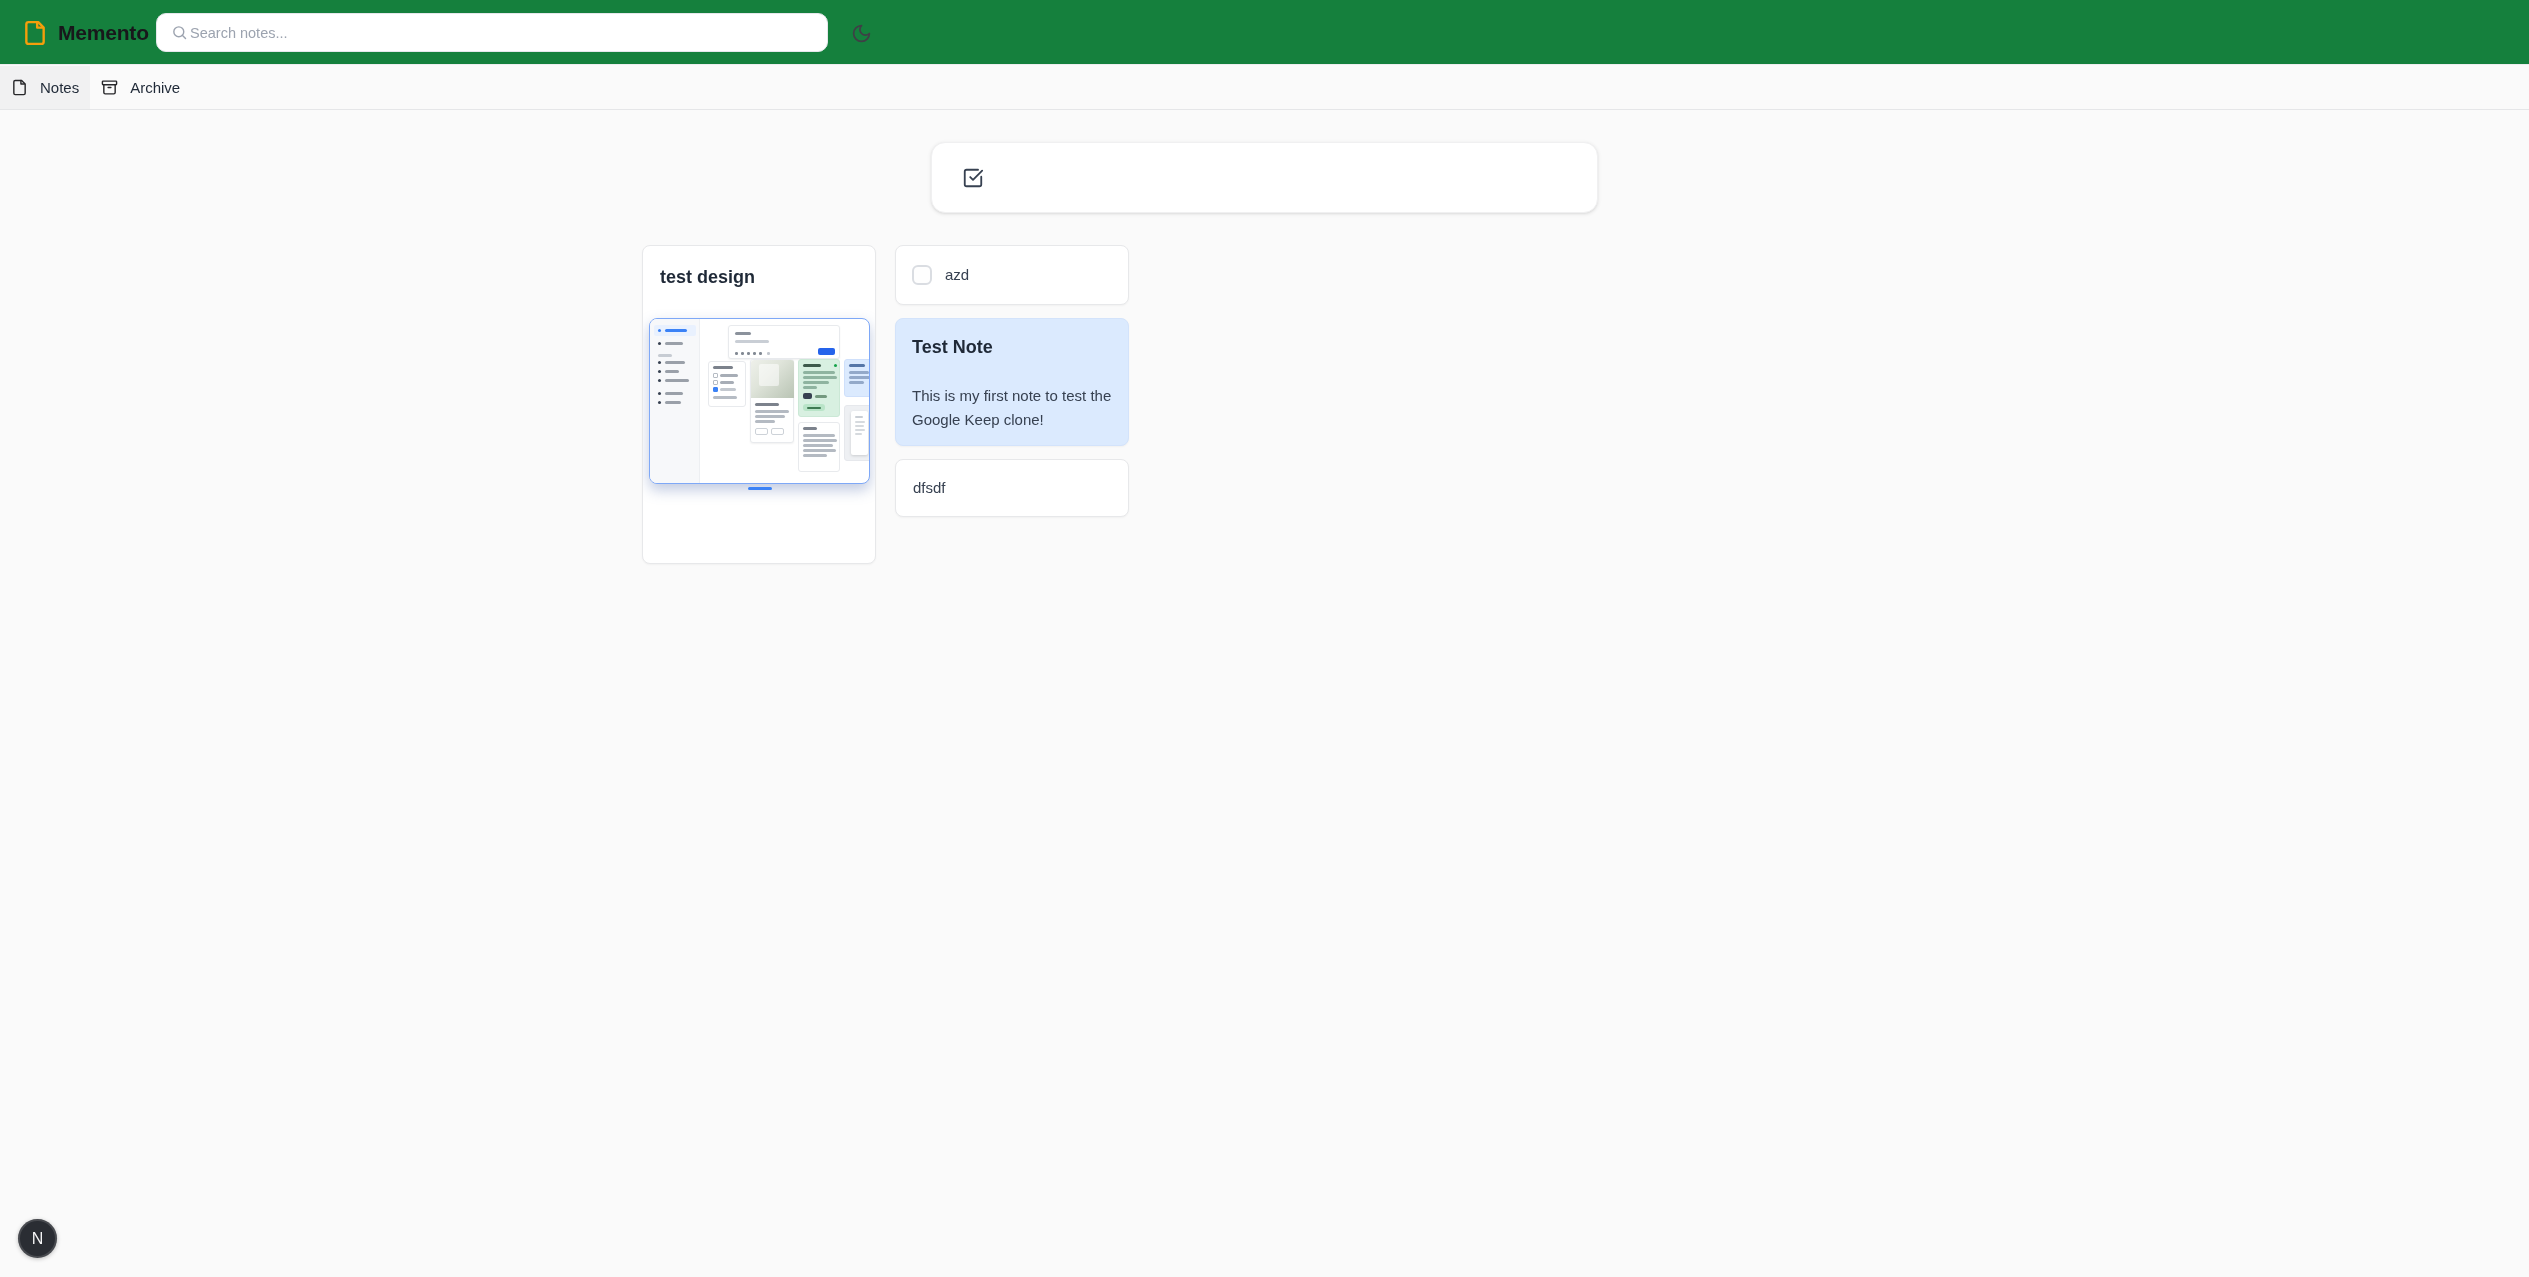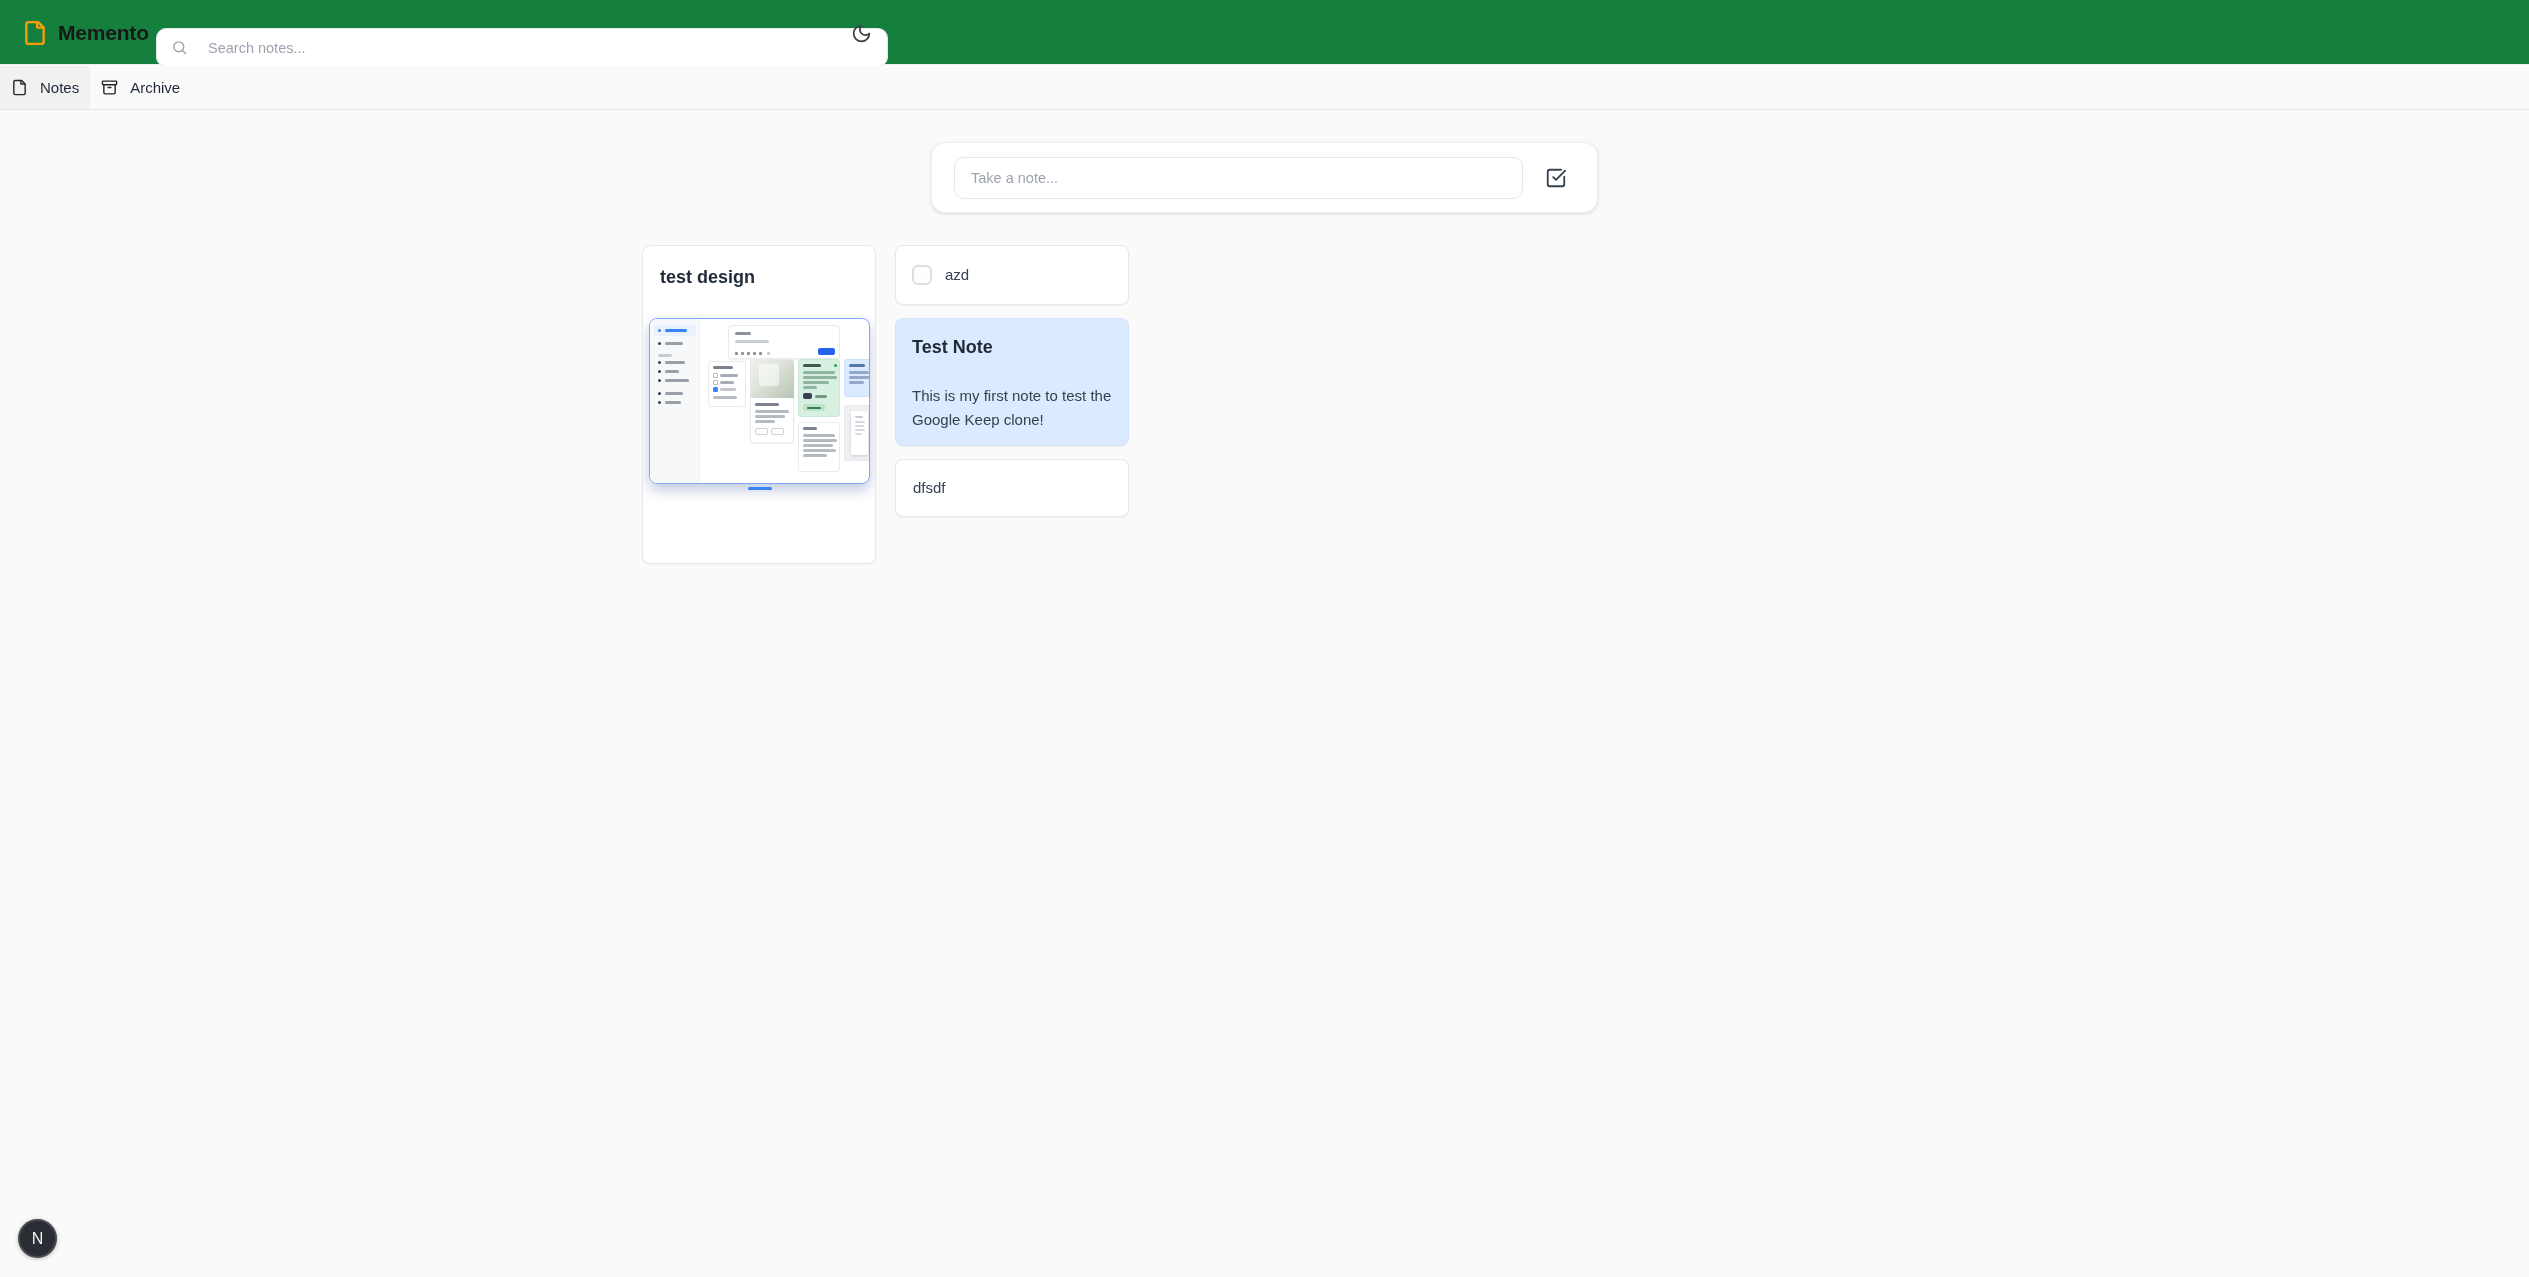--- a/index.html
+++ b/index.html
@@ -5,21 +5,21 @@
 <style>
   *{margin:0;padding:0;box-sizing:border-box}
   html,body{background:#fafafa}
   body{font-family:"Liberation Sans","DejaVu Sans",sans-serif;color:#1f2937}
   .page{position:relative;width:2529px;height:1277px;background:#fafafa;overflow:hidden}
 
   
   .header{position:absolute;left:0;top:0;width:100%;height:65px;background:#15803d;border-bottom:1px solid #ededef}
   .brand{position:absolute;left:22px;top:0;height:65px;display:flex;align-items:center;gap:10px}
   .brand .title{font-size:21px;font-weight:700;color:#18181b;letter-spacing:-.2px}
-  .searchbar{position:absolute;left:156px;top:28px;width:732px;height:39px;background:#fff;border:1px solid #e5e7eb;border-radius:10px;display:flex;align-items:center;padding:0 14px;gap:20px}
+  .searchbar{position:absolute;left:156px;top:13px;width:672px;height:39px;background:#fff;border:1px solid #e5e7eb;border-radius:10px;display:flex;align-items:center;padding:0 14px;gap:2px}
   .searchbar input{flex:1;border:none;outline:none;background:transparent;font-size:14.5px;color:#374151;font-family:inherit}
   .searchbar input::placeholder{color:#9ca3af}
   .iconbtn{position:absolute;background:none;border:none;cursor:pointer;display:flex;align-items:center;justify-content:center}
   .theme-btn{left:844px;top:16px;width:34px;height:34px;border-radius:8px}
 
   
   .tabbar{position:absolute;left:0;top:66px;width:100%;height:44px;background:#fafafa;border-bottom:1px solid #e5e6e8;display:flex}
   .tab{height:100%;display:inline-flex;align-items:center;gap:12px;padding:0 11px;font-size:15px;font-weight:500;color:#1f2937;cursor:pointer;background:transparent;border:none;font-family:inherit}
   .tab.active{background:#f1f1f2}
 
@@ -113,21 +113,20 @@
           <rect x="2" y="3" width="20" height="5" rx="1"></rect>
             <path d="M4 8v11a2 2 0 0 0 2 2h12a2 2 0 0 0 2-2V8"></path>
             <path d="M10 12h4"></path>
         </svg>
       </span>
       <span>Archive</span>
     </button>
   </nav>
 
   <div class="composer">
-    <input type="text" placeholder="Take a note..." style="">
     <button class="iconbtn check-btn">
       <span>
         <svg width="22" height="22" viewBox="0 0 24 24" fill="none" stroke="#374151" stroke-width="2" stroke-linecap="round" stroke-linejoin="round">
           <path d="M21 10.5V19a2 2 0 0 1-2 2H5a2 2 0 0 1-2-2V5a2 2 0 0 1 2-2h12.5"></path>
             <path d="m9 11 3 3L22 4"></path>
         </svg>
       </span>
     </button>
   </div>
 

